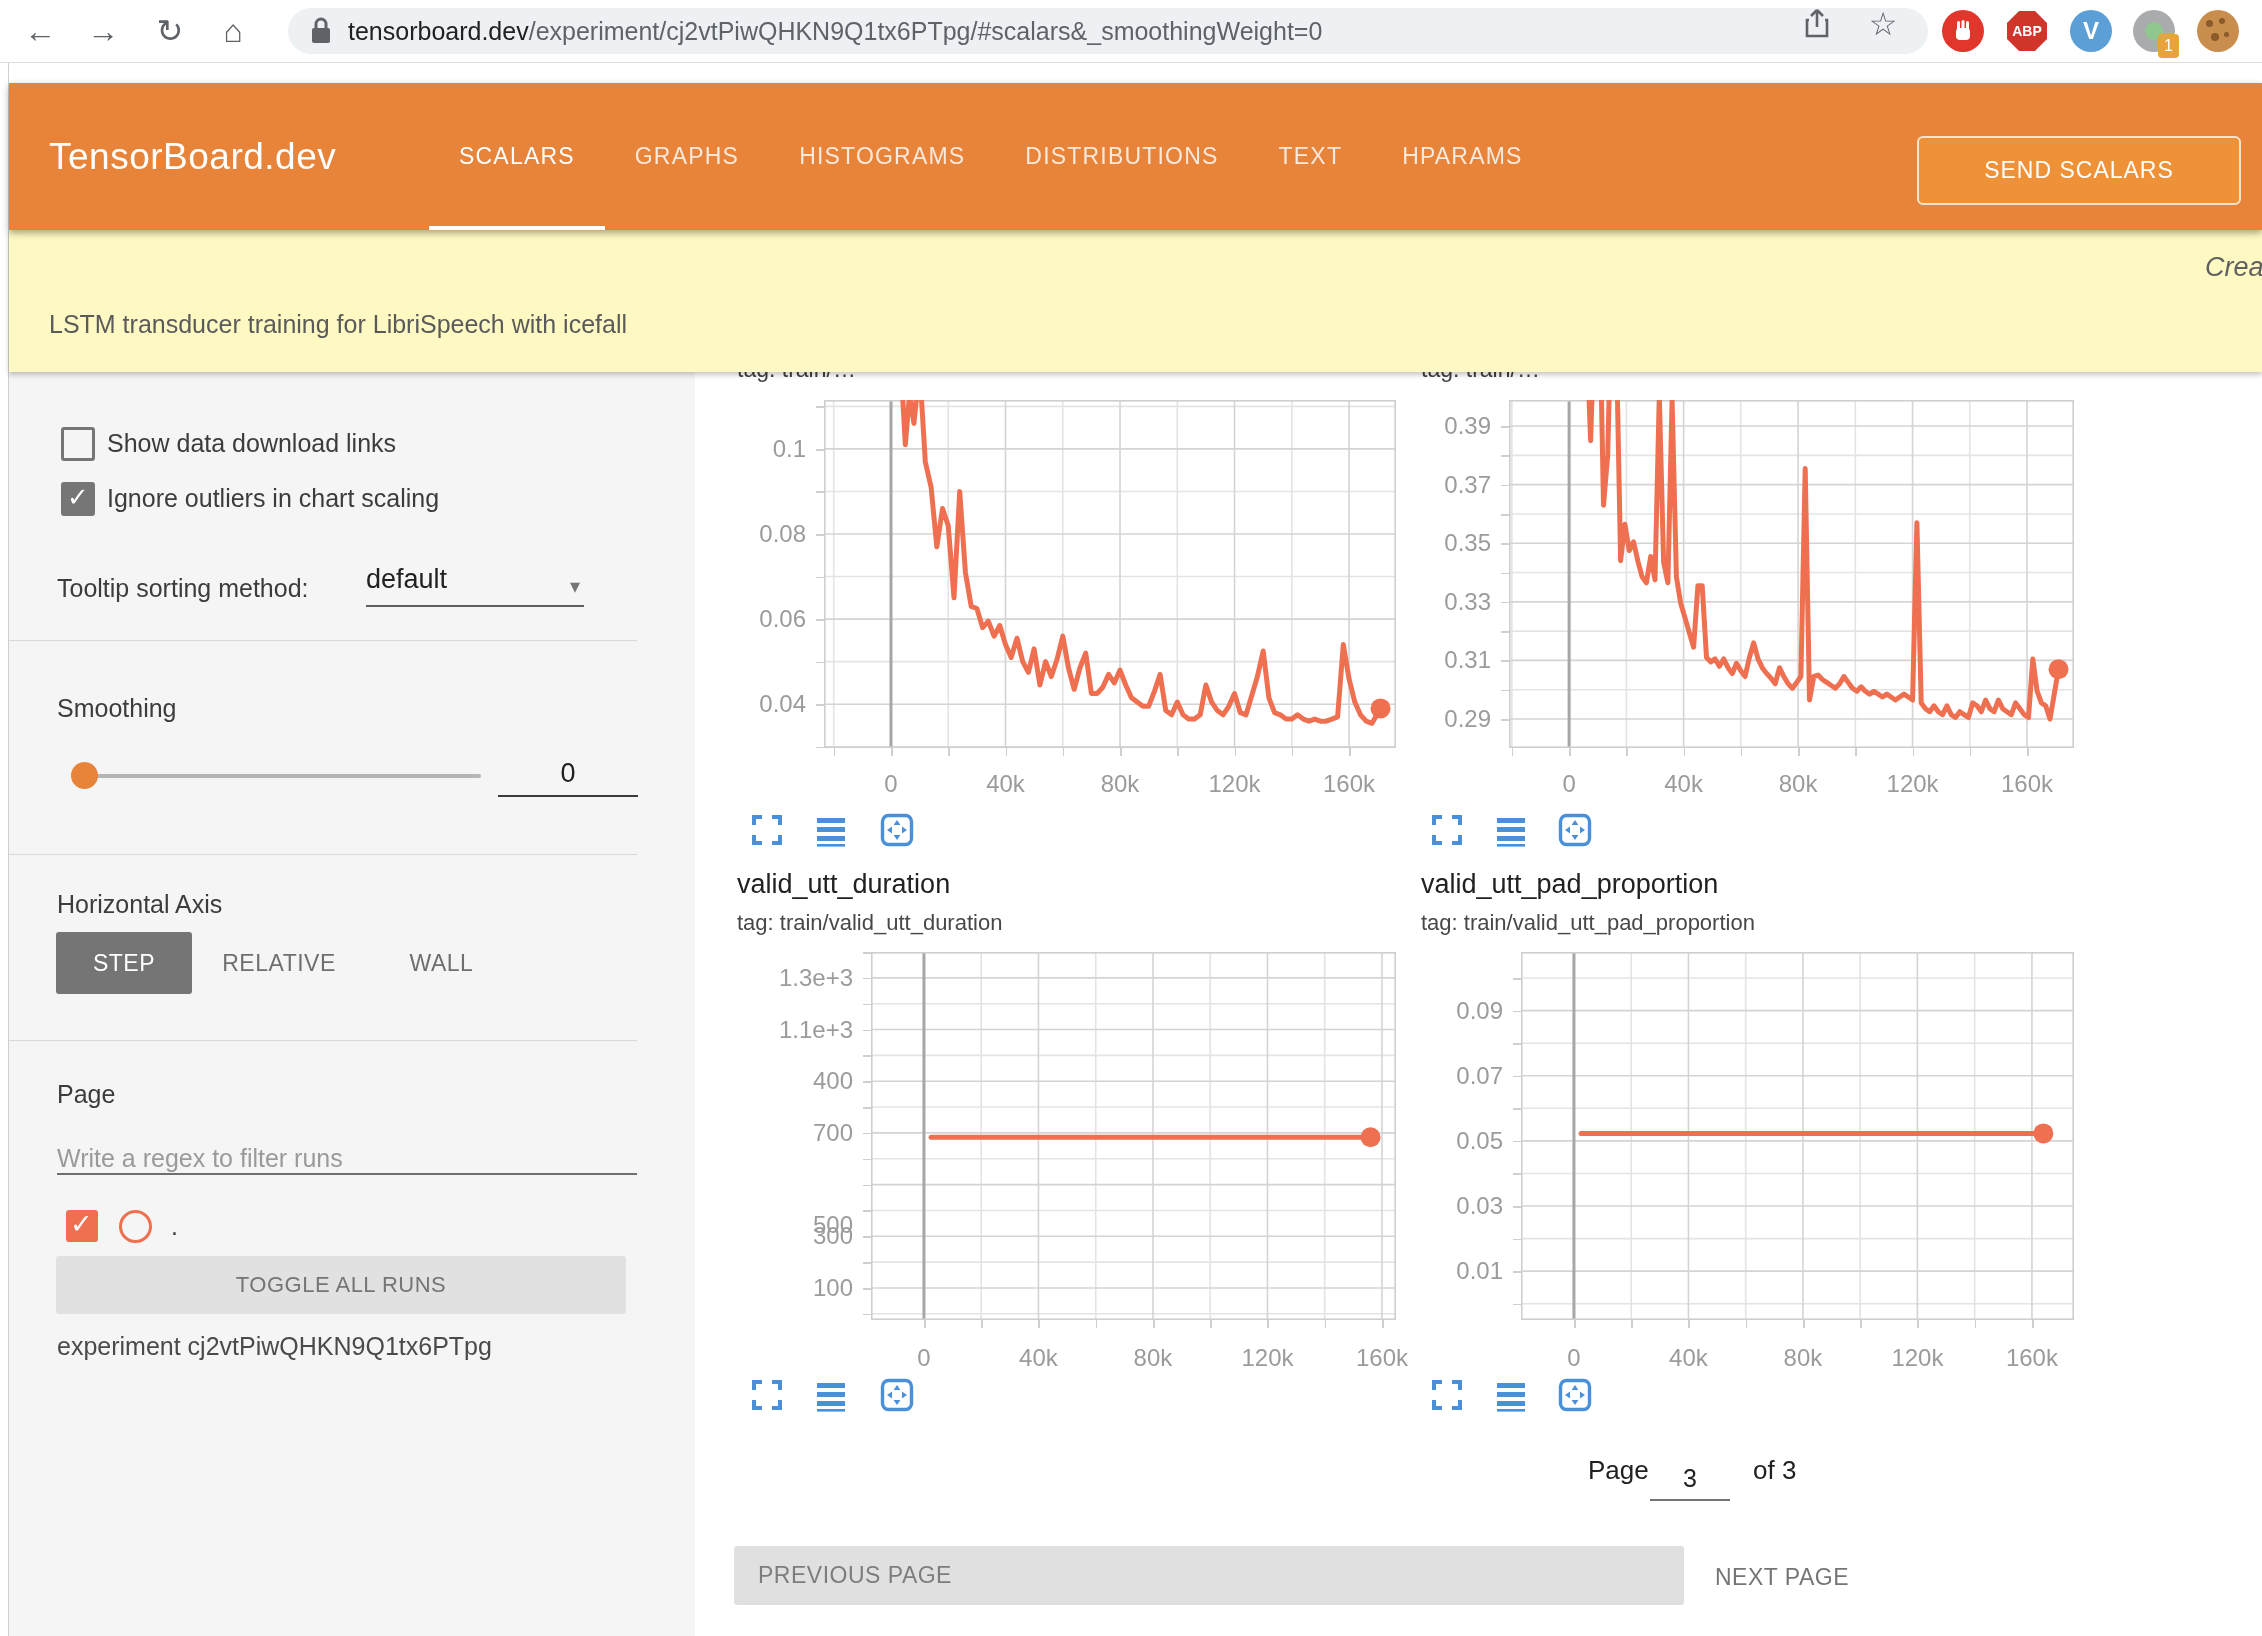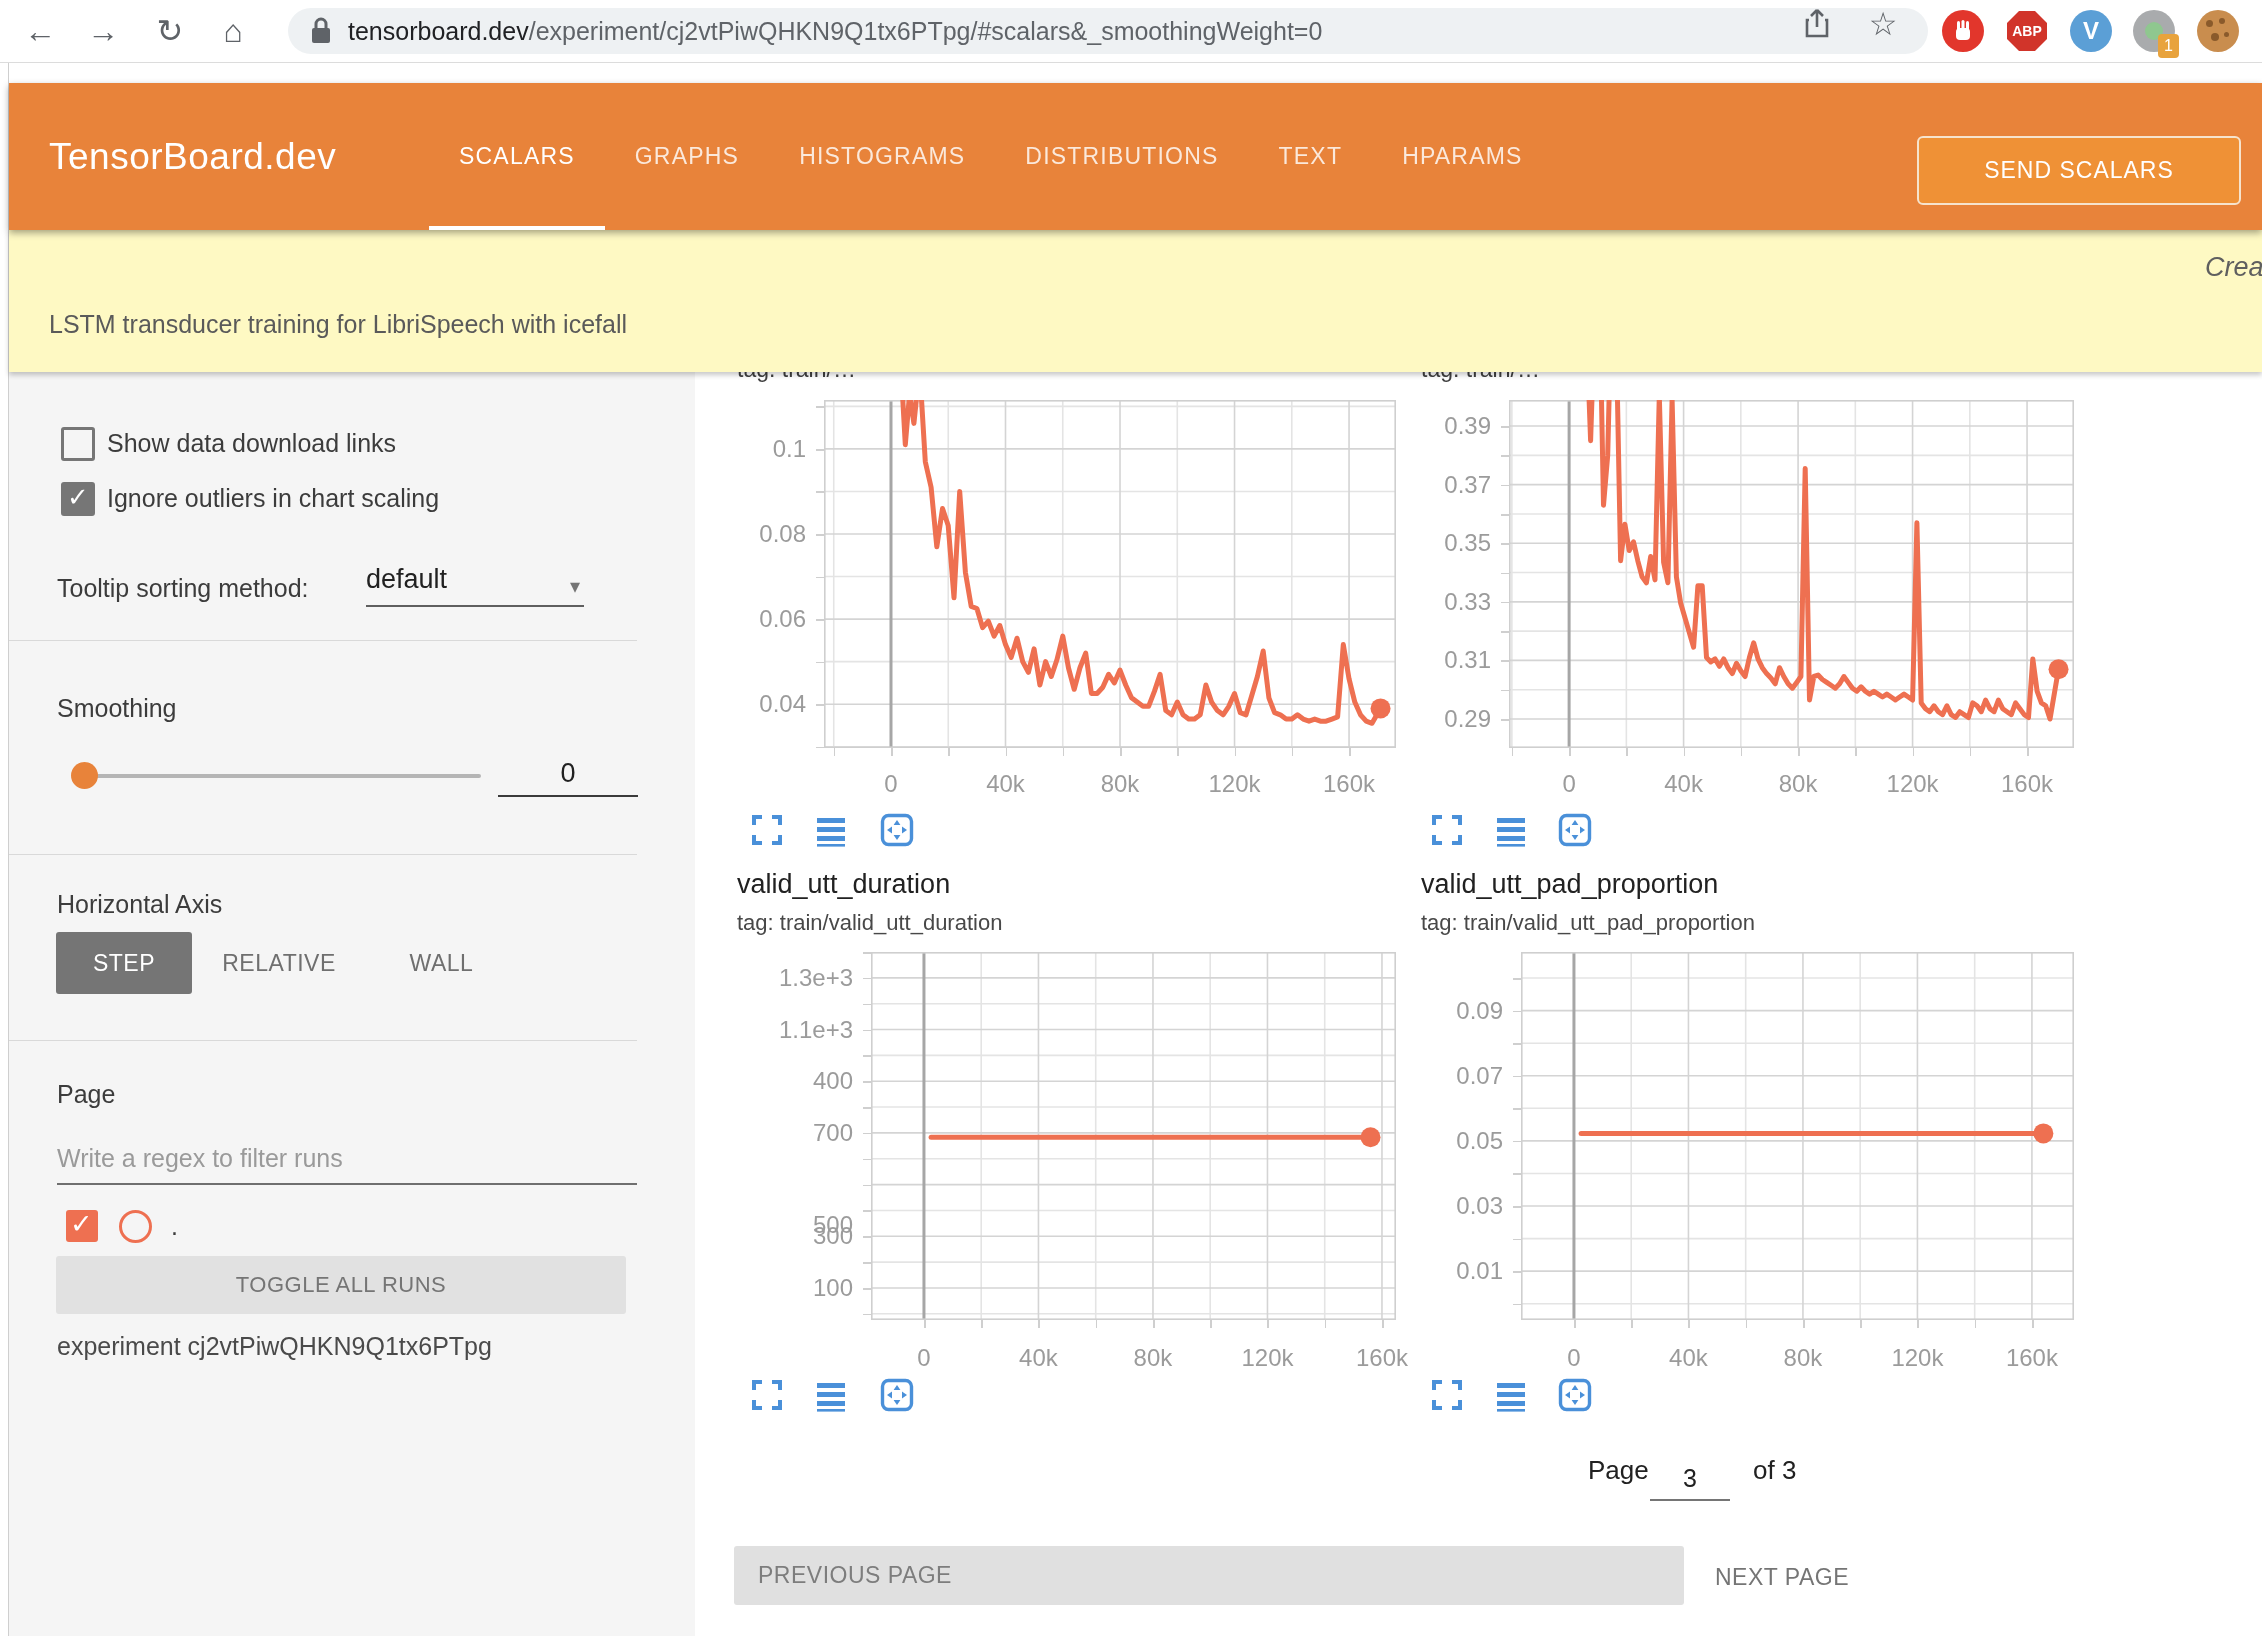--- a/index.html
+++ b/index.html
@@ -56,21 +56,21 @@
   .slider-track{position:absolute;height:4px;background:#b5b5b5;border-radius:2px;}
   .slider-thumb{position:absolute;width:27px;height:27px;border-radius:50%;background:#e8833a;}
   .smooth-val{position:absolute;width:140px;font-size:27px;color:#212121;background:transparent;
               border:none;border-bottom:2px solid #3a3a3a;text-align:center;padding:0 0 6px 0;
               font-family:"Liberation Sans",sans-serif;}
   .axis-btn{position:absolute;height:62px;display:flex;align-items:center;justify-content:center;
             font-size:23px;letter-spacing:.5px;border-radius:3px;}
   .axis-btn.sel{background:#757575;color:#fff;}
   .axis-btn.unsel{color:#6f6f6f;}
   .runs-filter{position:absolute;width:580px;font-size:25px;color:#3c3c3c;background:transparent;border:none;
-               border-bottom:2px solid #6f6f6f;padding:0 0 10px 0;font-family:"Liberation Sans",sans-serif;}
+               border-bottom:2px solid #6f6f6f;padding:0 0 0 0;font-family:"Liberation Sans",sans-serif;}
   .runs-filter::placeholder{color:#9a9a9a;}
   .run-cb{position:absolute;width:32px;height:32px;background:#ee7051;border-radius:3px;}
   .run-cb:after{content:"✓";color:#fff;font-size:27px;position:absolute;left:4px;top:-2px;}
   .run-circle{position:absolute;width:27px;height:27px;border:3px solid #ee7051;border-radius:50%;}
   .toggle-btn{position:absolute;width:570px;height:58px;background:#e1e1e1;border-radius:3px;color:#757575;
               font-size:22px;letter-spacing:.5px;display:flex;align-items:center;justify-content:center;}
   
   .charts{position:absolute;left:686px;top:310px;width:1567px;height:1264px;background:#fff;overflow:hidden;}
   .chart-title{position:absolute;font-size:27px;color:#212121;}
   .chart-tag{position:absolute;font-size:22px;color:#484848;}

